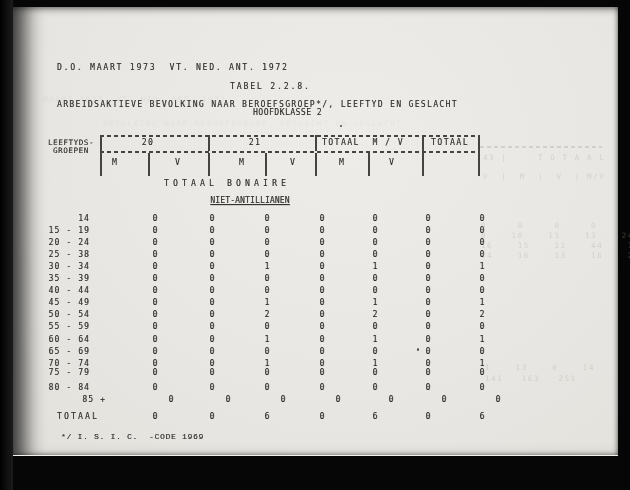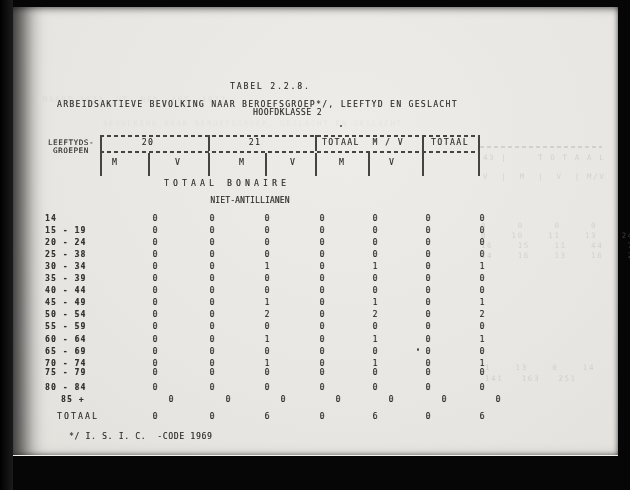--- a/index.html
+++ b/index.html
@@ -20,40 +20,41 @@
   .tabel{letter-spacing:1.9px;}
   .title1{letter-spacing:1.35px;}
   .title2{letter-spacing:0.5px;}
   .stub{font-size:7.5px;letter-spacing:0.6px;}
   .dash{position:absolute;height:2px;
         background:repeating-linear-gradient(90deg,#46443f 0 4px,transparent 4px 7px);}
   .vbar{position:absolute;width:1.5px;background:#46443f;}
   .hdr-label{transform:translateX(-50%);letter-spacing:1.5px;}
   .sub-letter{transform:translateX(-50%);}
   .section1{letter-spacing:4.2px;transform:translateX(-50%);}
-  .section2{letter-spacing:0.15px;transform:translateX(-50%);}
+  .section2{letter-spacing:0.15px;transform:translateX(-50%);text-decoration:underline;}
   .row{position:absolute;left:0;width:100%;height:11px;}
-  .age{position:absolute;left:32px;width:45px;text-align:left;letter-spacing:1.1px;
-       font-size:8px;color:#35332f;white-space:pre;text-shadow:0.3px 0.3px 0.4px rgba(55,52,48,0.55);font-weight:bold;}
+  .age{position:absolute;left:32px;width:45px;text-align:right;letter-spacing:1.1px;
+       font-size:8px;color:#35332f;white-space:pre;text-shadow:0.3px 0.3px 0.4px rgba(55,52,48,0.55);}
   .cell{position:absolute;width:18px;margin-left:-9px;text-align:center;font-size:8px;
         color:#2f2d2a;text-shadow:0.3px 0.3px 0.4px rgba(55,52,48,0.55);}
   .total-label{letter-spacing:2.2px;}
   .ghost{position:absolute;color:#aaa398;opacity:0.33;font-size:7.5px;letter-spacing:1.6px;white-space:pre;}
   .ghost-dash{position:absolute;height:2px;opacity:0.25;
         background:repeating-linear-gradient(90deg,#8f897e 0 4px,transparent 4px 7px);}
   .speck{position:absolute;background:#4a4842;border-radius:50%;}
 </style>
 </head>
 <body>
 
 <div class="scan">
   <div class="side-band"></div>
 
   <div class="page">
 
+    <div class="txt header-line" style="left:44px;top:56px;">D.O. MAART 1973  VT. NED. ANT. 1972</div>
     <div class="txt tabel" style="left:217px;top:75px;">TABEL 2.2.8.</div>
     <div class="txt title1" style="left:44px;top:93px;">ARBEIDSAKTIEVE BEVOLKING NAAR BEROEFSGROEP*/, LEEFTYD EN GESLACHT</div>
     <div class="txt title2" style="left:240px;top:101px;">HOOFDKLASSE 2</div>
 
     <div>
       <div class="dash" style="left:87px;top:128px;width:380px;"></div>
       <div class="txt stub" style="left:35px;top:131px;">LEEFTYDS-</div>
       <div class="txt stub" style="left:40px;top:139px;">GROEPEN</div>
       <div id="group-row">
           <span class="txt hdr-label" style="left: 135px; top: 131px;">20</span>
@@ -256,21 +257,21 @@
           <span class="cell" style="left: 142px;">0</span>
           <span class="cell" style="left: 199px;">0</span>
           <span class="cell" style="left: 254px;">6</span>
           <span class="cell" style="left: 309px;">0</span>
           <span class="cell" style="left: 362px;">6</span>
           <span class="cell" style="left: 415px;">0</span>
           <span class="cell" style="left: 469px;">6</span>
         </div>
       </div>
 
-    <div class="txt" style="left:56px;top:425px;letter-spacing:0.7px;">*/ I. S. I. C.  -CODE 1969</div>
+    <div class="txt" style="left:48px;top:425px;letter-spacing:0.7px;font-family:Liberation Mono, monospace;">*/ I. S. I. C.  -CODE 1969</div>
 
     <div>
       <div class="ghost" style="left:30px;top:88px;opacity:0.14;">MAART 1973  VT. NED. ANT. 1972</div>
       <div class="ghost" style="left:90px;top:112px;opacity:0.10;">BEVOLKING NAAR BEROEFSGROEP, GESLACHT EN GESLACHT</div>
       <div class="ghost-dash" style="left:467px;top:139px;width:122px;"></div>
       <div class="ghost" style="left:470px;top:146px;">43 |     T O T A A L</div>
       <div class="ghost" style="left:470px;top:165px;">V  |  M  |  V  | M/V</div>
       <div id="ghost-rows">
           <span class="ghost" style="left: 468px; top: 214px;">0     0     0     0</span>
           <span class="ghost" style="left: 468px; top: 224px;">8    10    11    13    24</span>

